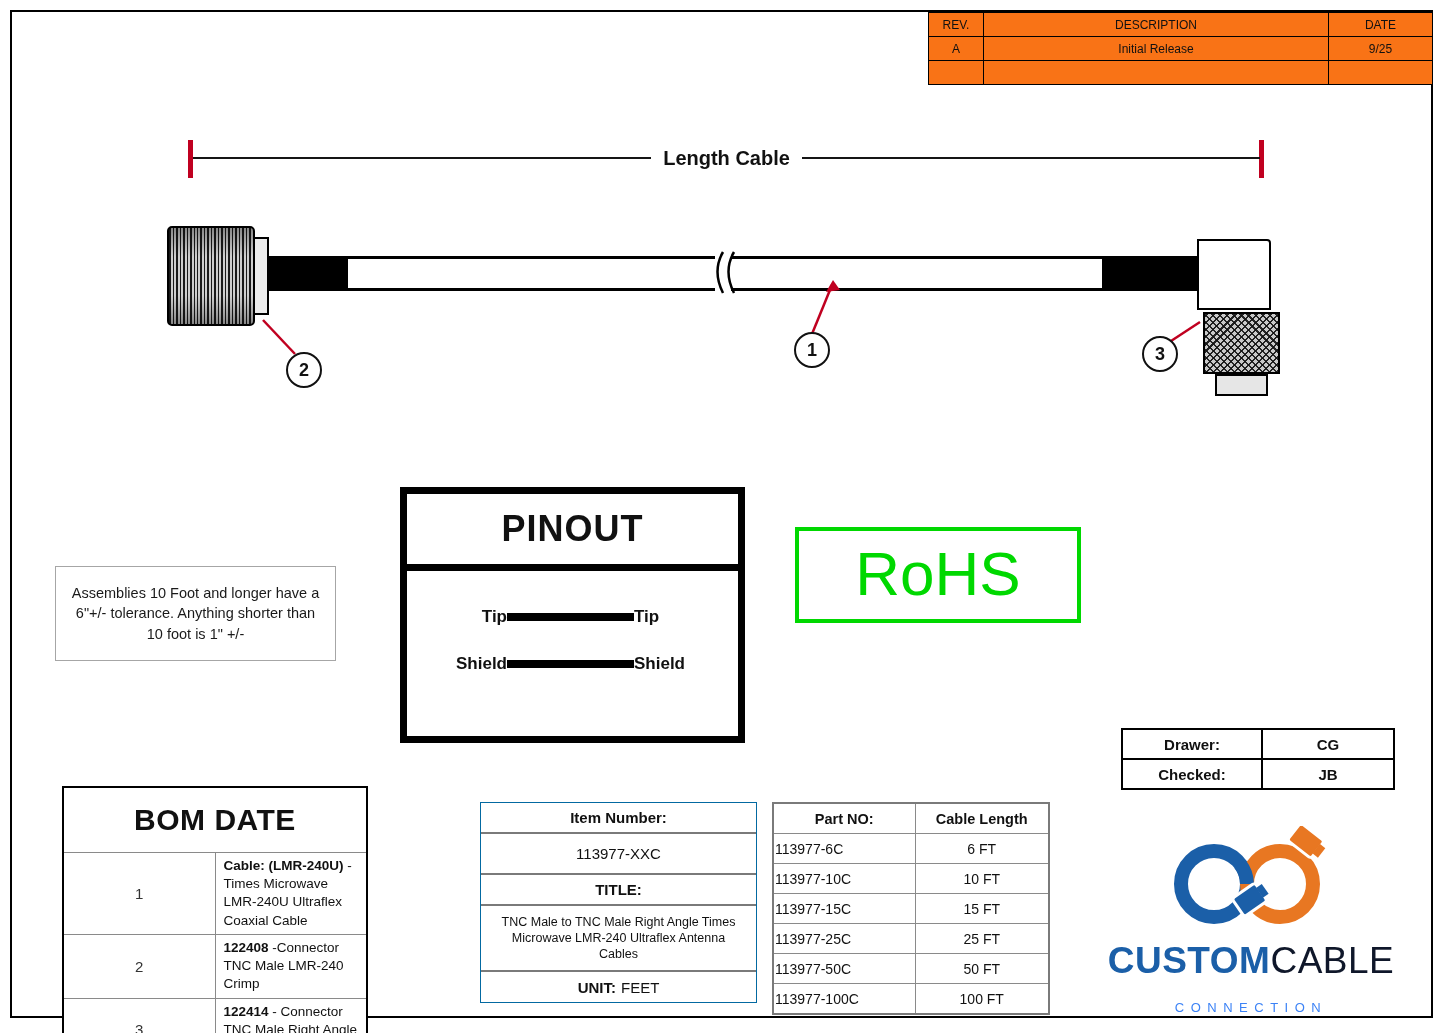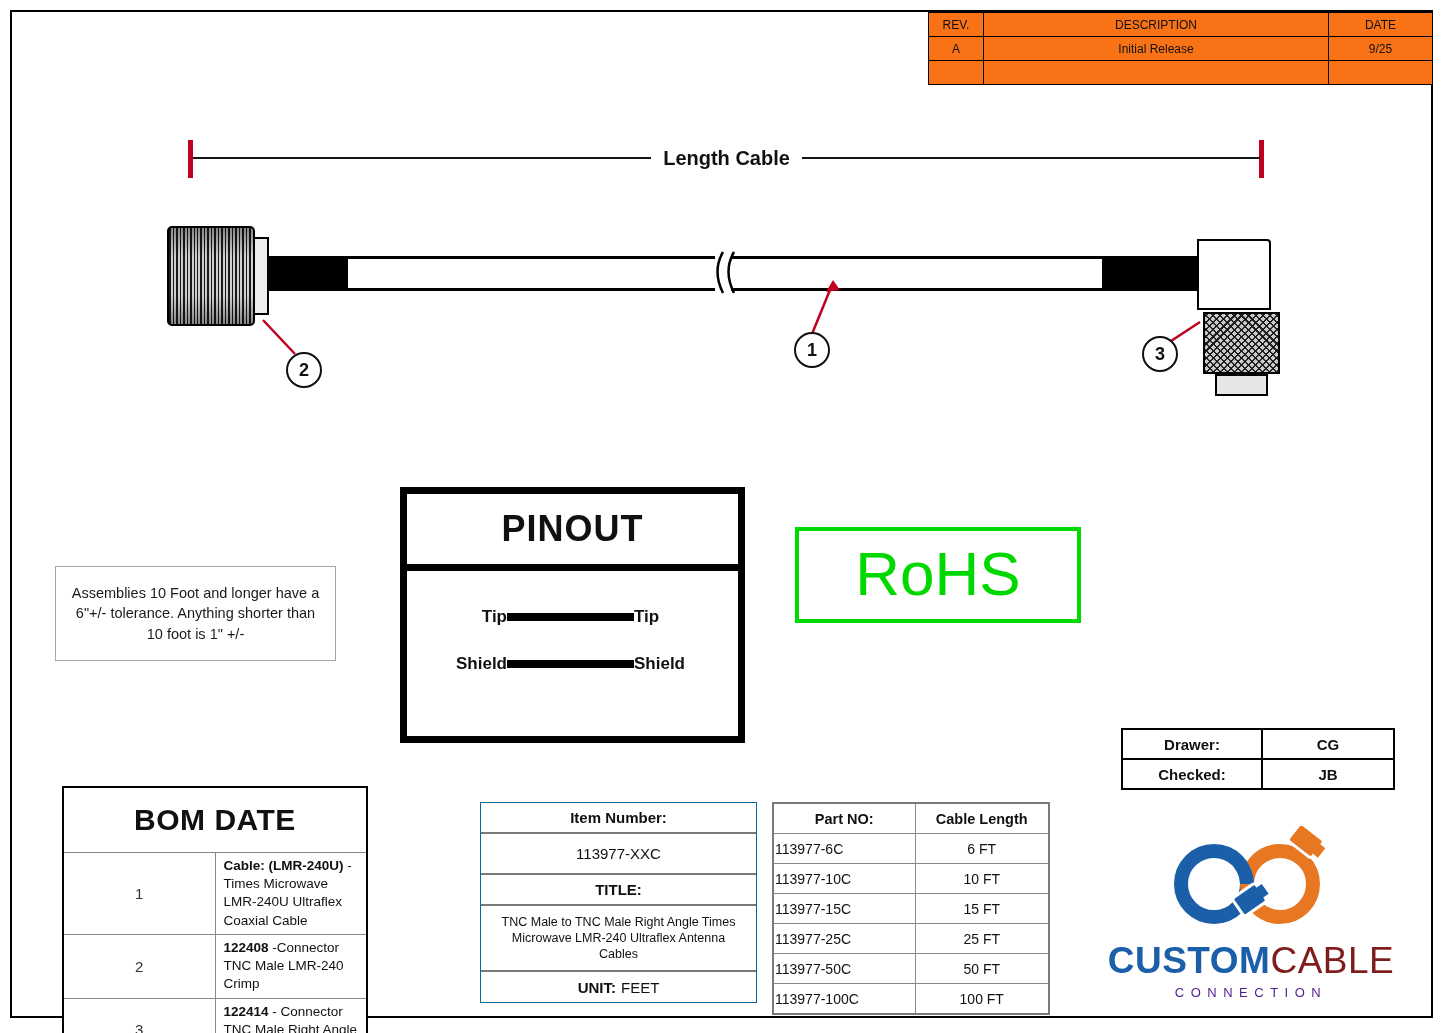--- a/index.html
+++ b/index.html
@@ -81,22 +81,22 @@
   .part-table th {border:1px solid #8a8a8a; height:27px; font-size:14.5px; font-weight:700; text-align:center;}
   .part-table td {border:1px solid #8a8a8a; height:27px; font-size:14px;}
   .pt-part {text-align:left; }
   .pt-len {text-align:center;}
 
   
   .logo {position:absolute; left:1085px; top:826px; width:332px; height:184px; text-align:center;}
   .logo svg {display:block; margin:0 auto;}
   .wordmark {display:flex; justify-content:center; align-items:baseline; margin-top:2px;}
   .wm-custom {font-size:37px; font-weight:800; color:#1b5fa8; letter-spacing:0.5px;}
-  .wm-cable {font-size:37px; font-weight:400; color:#7f1d1d; letter-spacing:0.5px;}
-  .wm-conn {margin-top:3px; font-size:13px; letter-spacing:6.5px; color:#4c1d95; font-weight:500;}
+  .wm-cable {font-size:37px; font-weight:400; color:#0f172a; letter-spacing:0.5px;}
+  .wm-conn {margin-top:18px; font-size:13px; letter-spacing:6.5px; color:#3b82f6; font-weight:500;}
 </style>
 </head>
 <body>
 
 <div class="frame"></div>
 
 <table class="rev-table">
   <colgroup>
       <col style="width:55px">
       <col style="width:345px">

